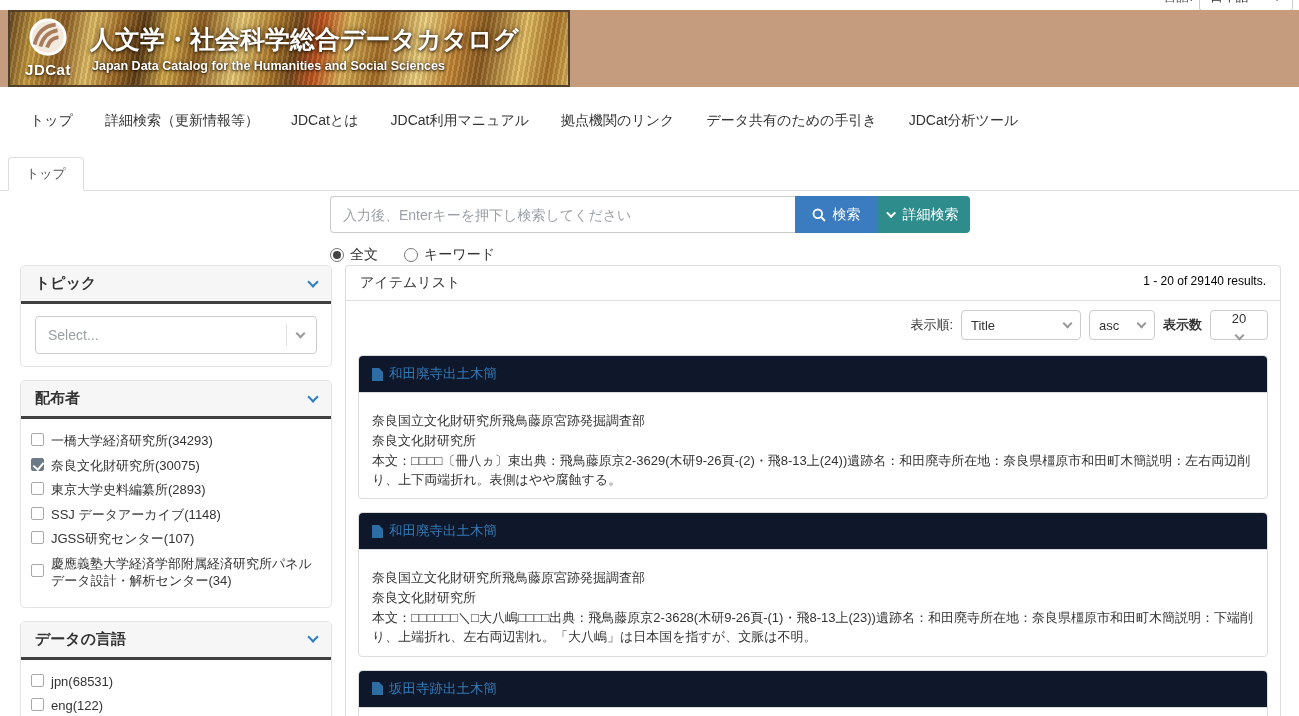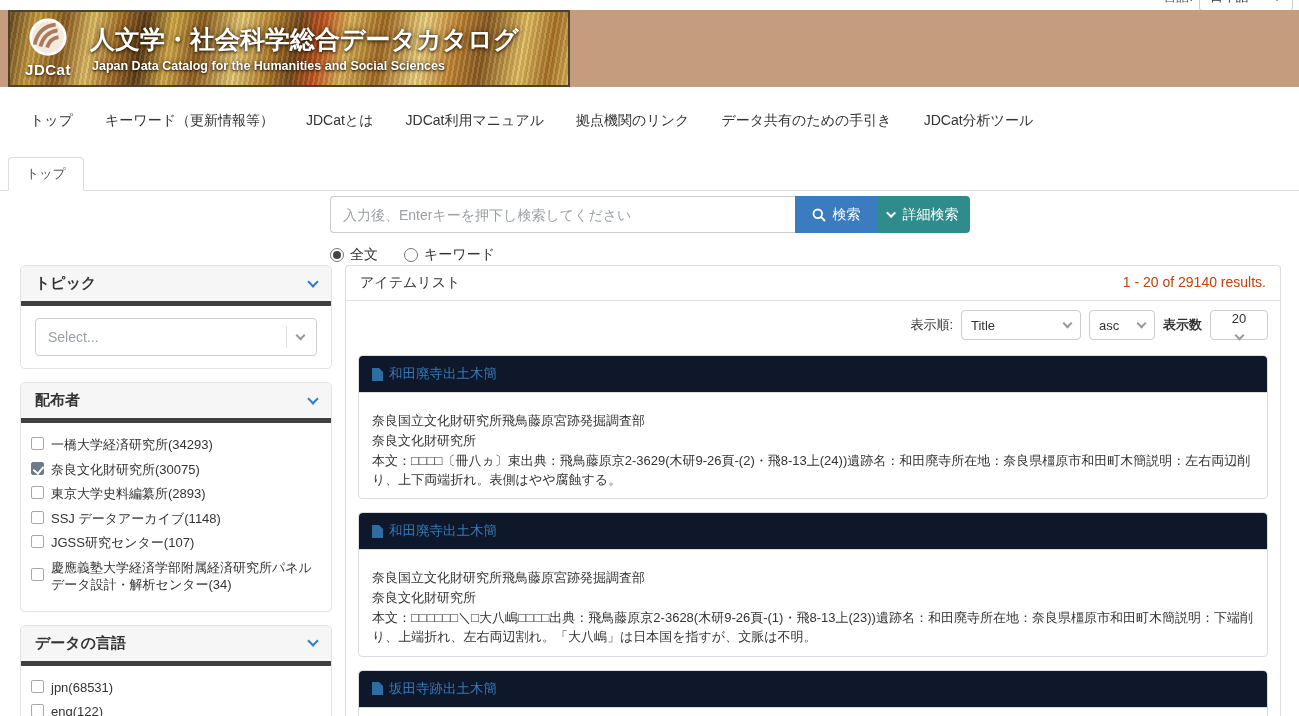--- a/index.html
+++ b/index.html
@@ -45,38 +45,38 @@
   .btn-adv { width:93px; background:#2e8c8c; border-radius:0 4px 4px 0; }
   .chev { display:inline-block; width:7px; height:7px; border-left:2px solid #fff; border-bottom:2px solid #fff; transform:rotate(-45deg) translateY(-2px); }
   .radio-row { display:flex; justify-content:flex-start; gap:26px; margin-top:13px; font-size:14px; color:#333; align-items:center; }
   .radio-opt { display:flex; align-items:center; gap:6px; cursor:pointer; }
   .radio-circ { width:14px; height:14px; border:1px solid #777; border-radius:50%; display:inline-flex; align-items:center; justify-content:center; background:#fff; }
   .radio-circ.sel::after { content:""; width:8px; height:8px; background:#444; border-radius:50%; }
   
   .sidebar { position:absolute; top:265px; left:20px; width:312px; }
   .panel { border:1px solid #e3e3e3; border-radius:5px; margin-bottom:13px; background:#fff; overflow:hidden; }
   .panel-h { background:#f6f6f6; padding:8px 14px; font-size:15px; font-weight:bold; color:#333;
-    display:flex; justify-content:space-between; align-items:center; border-bottom:5px solid #404040; cursor:pointer; min-height:32px; }
+    display:flex; justify-content:space-between; align-items:center; border-bottom:3px solid #404040; cursor:pointer; min-height:32px; }
   .chev-blue { width:8px; height:8px; border-left:2.5px solid #2f7ec7; border-bottom:2.5px solid #2f7ec7; transform:rotate(-45deg); margin-top:-4px; }
   .panel-b { padding:12px 14px; }
   .fake-select { border:1px solid #ccc; border-radius:4px; height:38px; display:flex; align-items:center; padding:0 0 0 12px; color:#9aa0a6; font-size:14px; cursor:pointer; }
   .fake-select .fs-spacer { flex:1; }
   .fake-select .fs-div { width:1px; height:22px; background:#e0e0e0; margin-right:10px; }
   .chev-gray { width:7px; height:7px; border-left:2px solid #999; border-bottom:2px solid #999; transform:rotate(-45deg); margin:-3px 12px 0 0; }
   .chk-list { padding:6px 10px 10px 10px; }
   .chk-row { display:flex; align-items:flex-start; gap:7px; margin:7px 0; font-size:13px; color:#333; line-height:1.35; cursor:pointer; }
   .chk-box { flex:0 0 13px; width:13px; height:13px; border:1px solid #a9a9a9; border-radius:2px; background:#fff; margin-top:1px; position:relative; }
   .chk-box.checked { background:#6d7a87; border-color:#6d7a87; }
   .chk-box.checked::after { content:""; position:absolute; left:3px; top:1px; width:5px; height:8px;
     border-right:2px solid #fff; border-bottom:2px solid #fff; transform:rotate(40deg); }
   
   .main { position:absolute; top:265px; left:345px; width:936px; border:1px solid #ddd; border-bottom:none; border-radius:4px 4px 0 0; height:460px; }
   .main-h { display:flex; justify-content:space-between; padding:8px 14px; border-bottom:1px solid #ddd; }
   .main-title { font-size:14px; color:#333; }
-  .main-count { font-size:14px; color:#c2410c; }
+  .main-count { font-size:12px; color:#000000; }
   .controls { display:flex; justify-content:flex-end; align-items:center; gap:8px; padding:9px 12px 4px; font-size:13px; color:#333; }
   .ctl-select { border:1px solid #ccc; border-radius:4px; height:30px; display:flex; align-items:center; justify-content:space-between; padding:0 9px; font-size:13px; color:#333; cursor:pointer; background:#fff; }
   .ctl-select .chev-gray { margin:-3px 0 0 0; }
   .w110{width:120px;} .w70{width:66px;} .w60{width:58px;flex-direction:column;}
   .item { border:1px solid #ddd; border-radius:4px; margin:11px 12px 13px; }
   .item-h { background:#0f172a; padding:9px 13px; border-bottom:1px solid #ddd; border-radius:4px 4px 0 0; display:flex; align-items:center; gap:6px; }
   .item-title { color:#337ab7; font-size:13.5px; cursor:pointer; }
   .item-b { padding:19px 13px 8px; font-size:13px; color:#333; line-height:1.45; }
   .item-b .ln { margin:0 0 1px; }
 </style>
@@ -102,21 +102,21 @@
       </svg>
       <div class="logo-text">JDCat</div>
     </div>
     <div class="banner-title-ja">人文学・社会科学総合データカタログ</div>
     <div class="banner-title-en">Japan Data Catalog for the Humanities and Social Sciences</div>
   </div>
 </div>
 
 <div class="top-nav">
   <span class="nav-item">トップ</span>
-  <span class="nav-item">キーワード（更新情報等）</span>
+  <span class="nav-item">詳細検索（更新情報等）</span>
   <span class="nav-item">JDCatとは</span>
   <span class="nav-item">JDCat利用マニュアル</span>
   <span class="nav-item">拠点機関のリンク</span>
   <span class="nav-item">データ共有のための手引き</span>
   <span class="nav-item">JDCat分析ツール</span>
 </div>
 
 <div class="tab-row">
   <div class="tab-active">トップ</div>
 </div>

